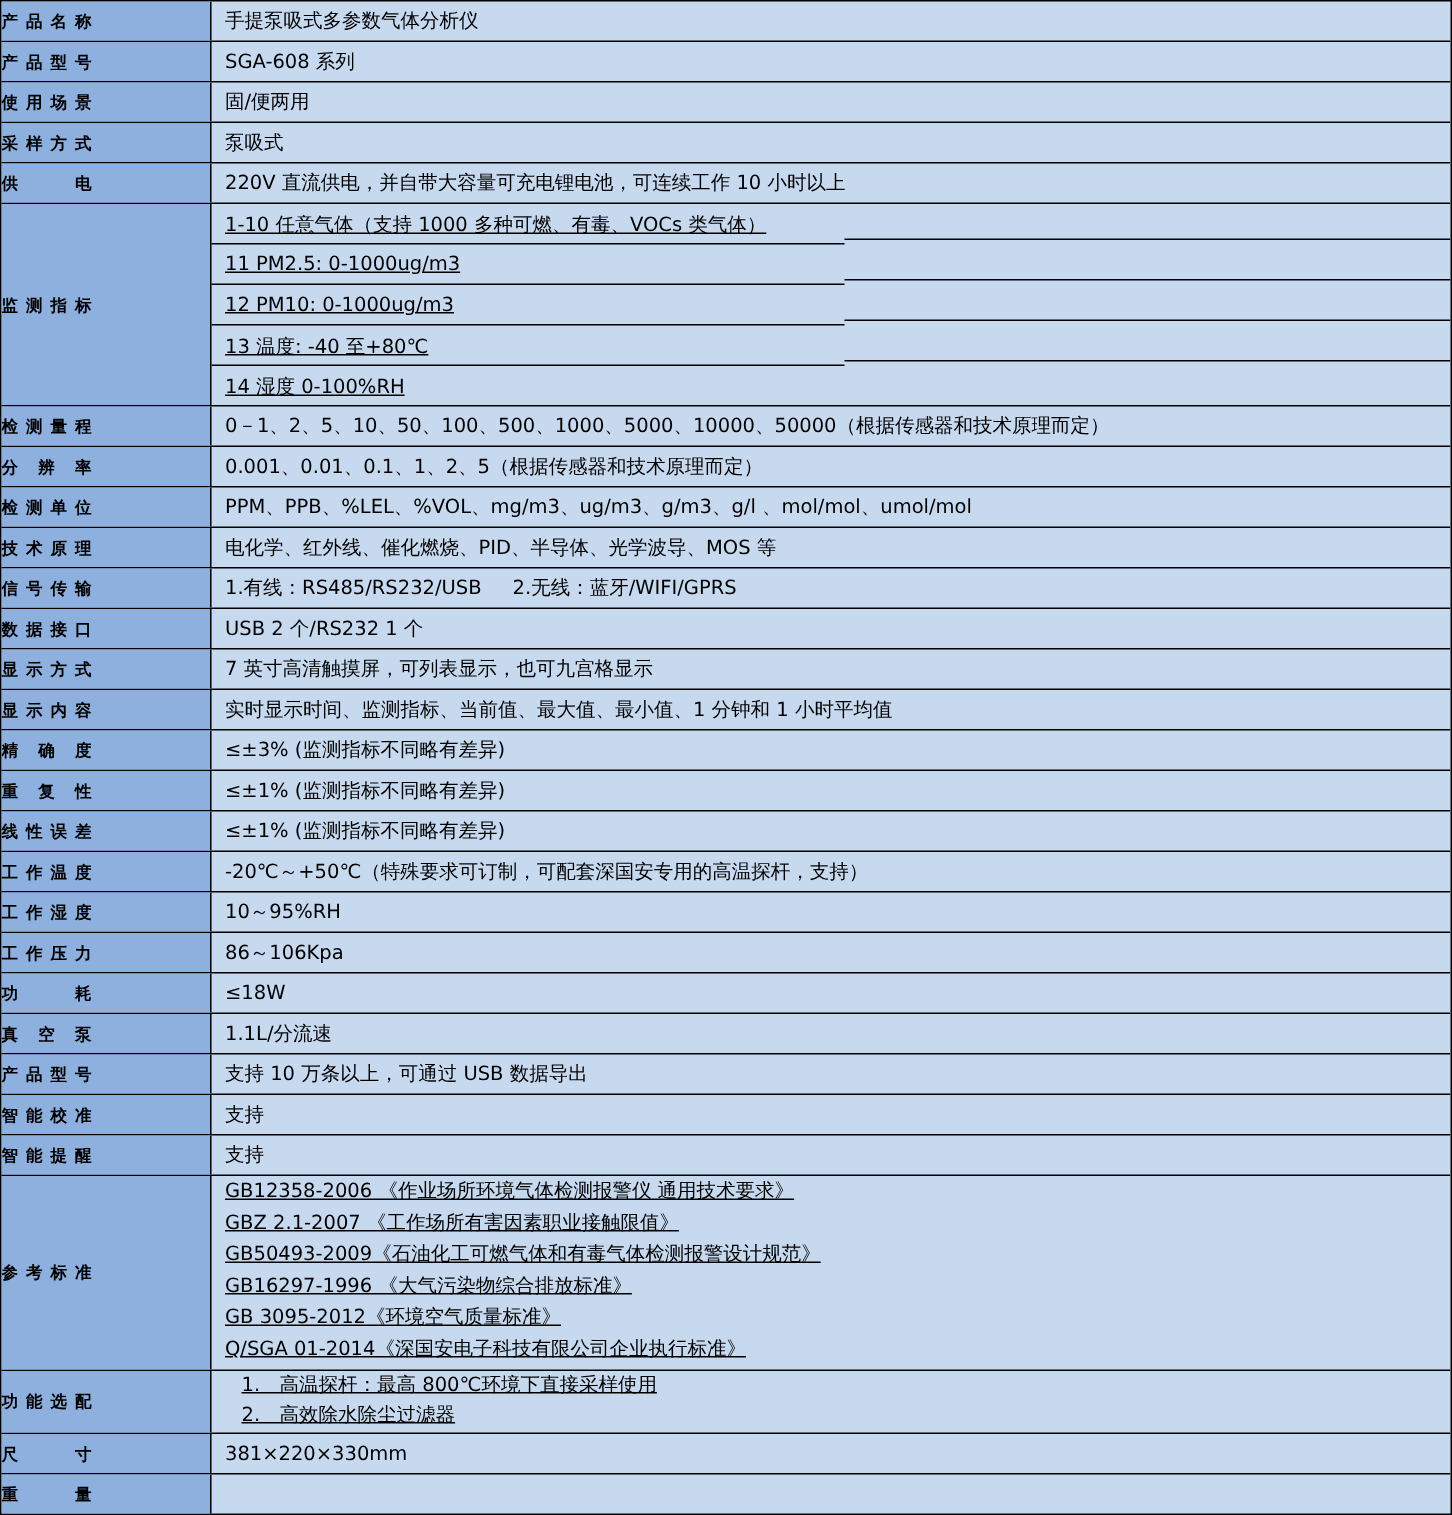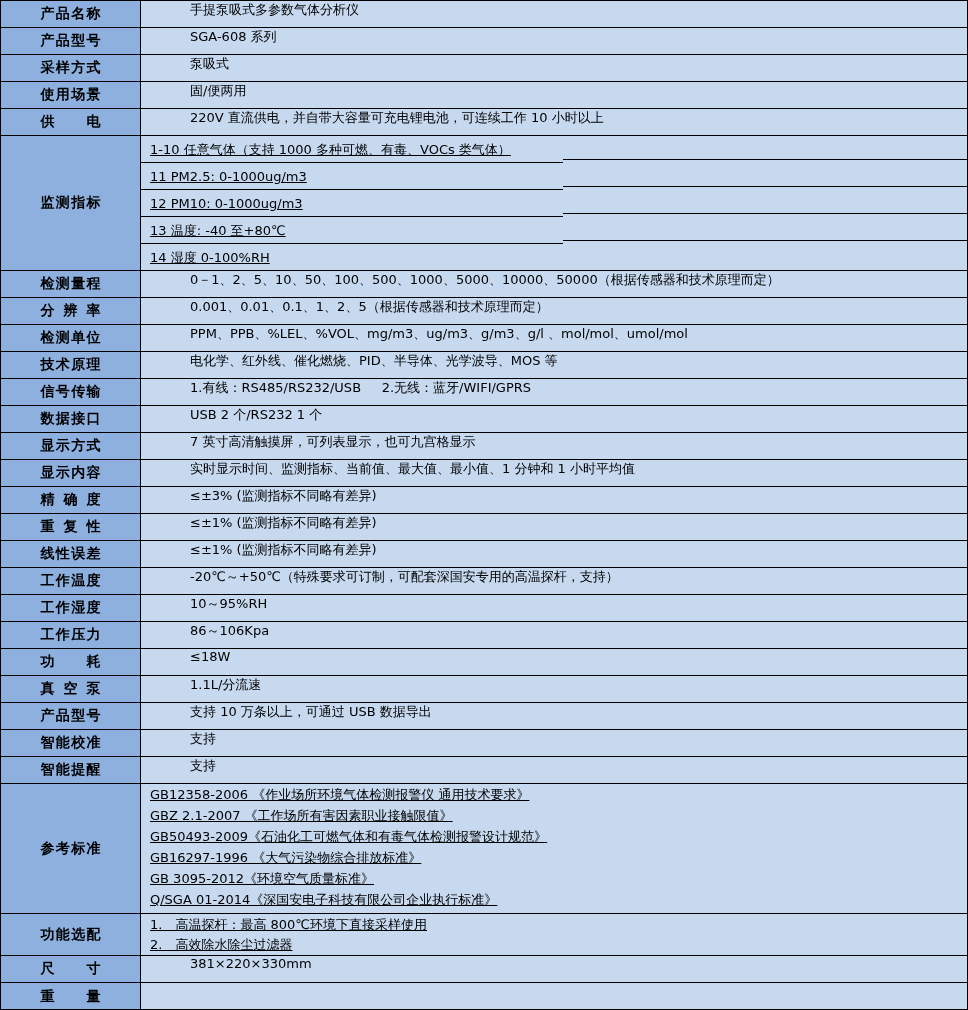--- a/index.html
+++ b/index.html
@@ -10,48 +10,48 @@
     display:flex;flex-direction:column;overflow:hidden;
   }
   .row{display:flex;flex:none;height:27px;box-sizing:border-box;border-bottom:1px solid #000;}
   .row:last-child{border-bottom:none;}
   .row.h-mon{height:135px;}
   .row.h-ref{height:130px;}
   .row.h-opt{height:42px;}
   .lbl{
     width:140px;flex:none;box-sizing:border-box;
     background:#8DB0DF;border-right:1px solid #000;
-    display:flex;align-items:center;justify-content:center;
-    font-weight:bold;font-size:14px;
+    display:flex;align-items:center;
+    font-weight:bold;font-size:11px;
   }
   .lbl .j{
     display:inline-block;width:60px;
     text-align:justify;text-align-last:justify;
     white-space:nowrap;
   }
   .val{
-    flex:1;min-width:0;display:flex;
-    padding:0 0 0 9px;font-size:13px;box-sizing:border-box;overflow:hidden;margin-left:40px;
+    flex:1;min-width:0;display:flex;align-items:center;
+    padding:0 0 0 9px;font-size:13px;box-sizing:border-box;overflow:hidden;
   }
   .val span{white-space:pre;}
   .stack{flex:1;min-width:0;display:flex;flex-direction:column;box-sizing:border-box;text-decoration:underline;}
   .sub{
     height:27px;flex:none;display:flex;align-items:center;
     padding-left:9px;font-size:13px;position:relative;box-sizing:border-box;
   }
   .sub span{white-space:pre;}
   .sub:not(:last-child)::after{
     content:"";position:absolute;left:0;bottom:0;width:422px;height:1px;background:#000;
   }
   .sub:not(:last-child)::before{
     content:"";position:absolute;left:422px;right:0;bottom:3px;height:1px;background:#000;
   }
   .stack.ref{justify-content:flex-start;padding-left:9px;}
   .ln{font-size:13px;line-height:21px;white-space:pre;}
-  .stack.opt{justify-content:center;padding-left:9px;}
+  .stack.opt{padding-left:20px;}
   .stack.opt .ln{line-height:20px;}
 </style>
 </head>
 <body>
 
 <div class="tbl">
 
   <div class="row">
     <div class="lbl">
         <span class="j">产品名称</span>
@@ -65,33 +65,33 @@
     <div class="lbl">
         <span class="j">产品型号</span>
       </div>
     <div class="val">
         <span>SGA-608 系列</span>
       </div>
   </div>
 
   <div class="row">
     <div class="lbl">
+        <span class="j">使用场景</span>
+      </div>
+    <div class="val">
+        <span>固/便两用</span>
+      </div>
+  </div>
+
+  <div class="row">
+    <div class="lbl">
         <span class="j">采样方式</span>
       </div>
     <div class="val">
         <span>泵吸式</span>
-      </div>
-  </div>
-
-  <div class="row">
-    <div class="lbl">
-        <span class="j">使用场景</span>
-      </div>
-    <div class="val">
-        <span>固/便两用</span>
       </div>
   </div>
 
   <div class="row">
     <div class="lbl">
         <span class="j">供电</span>
       </div>
     <div class="val">
         <span>220V 直流供电，并自带大容量可充电锂电池，可连续工作 10 小时以上</span>
       </div>

